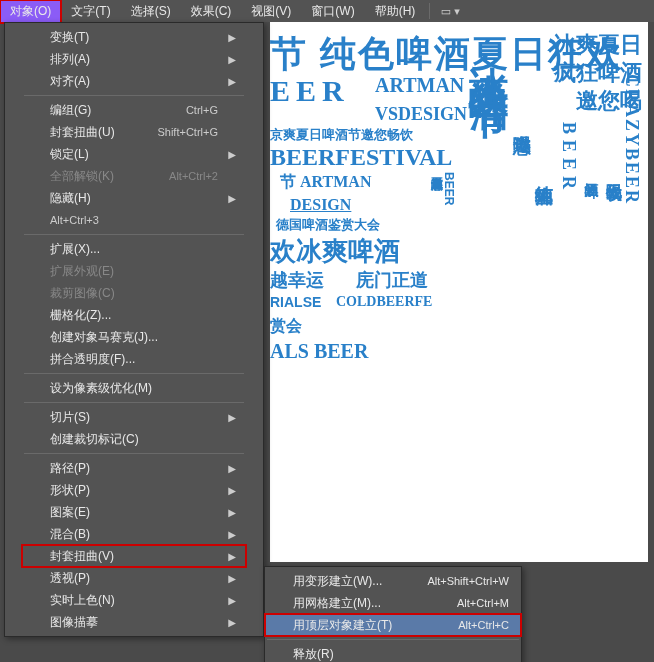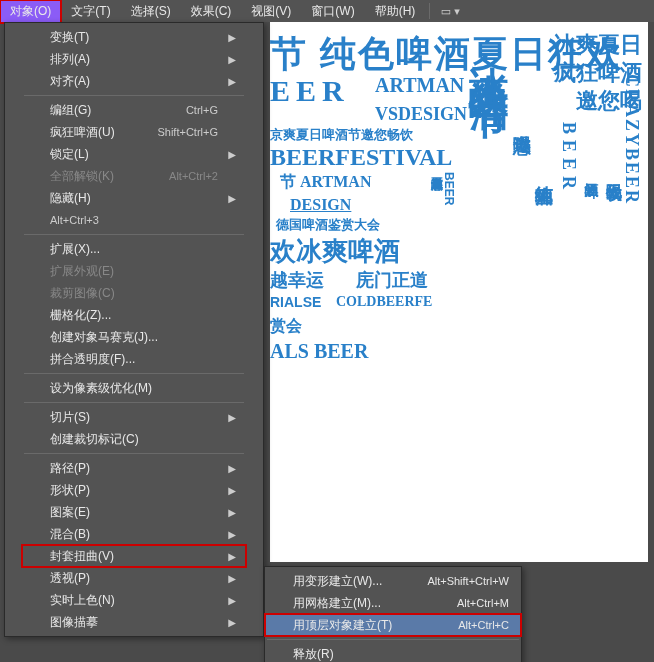--- a/index.html
+++ b/index.html
@@ -121,21 +121,21 @@
     <div class="menu-item">
       <span class="menu-label">对齐(A)</span>
       <span class="menu-arrow">▶</span>
     </div>
     <div class="menu-sep"></div>
     <div class="menu-item">
       <span class="menu-label">编组(G)</span>
       <span class="menu-shortcut">Ctrl+G</span>
     </div>
     <div class="menu-item">
-      <span class="menu-label">疯狂啤酒(U)</span>
+      <span class="menu-label">封套扭曲(U)</span>
       <span class="menu-shortcut">Shift+Ctrl+G</span>
     </div>
     <div class="menu-item">
       <span class="menu-label">锁定(L)</span>
       <span class="menu-arrow">▶</span>
     </div>
     <div class="menu-item disabled">
       <span class="menu-label">全部解锁(K)</span>
       <span class="menu-shortcut">Alt+Ctrl+2</span>
     </div>

